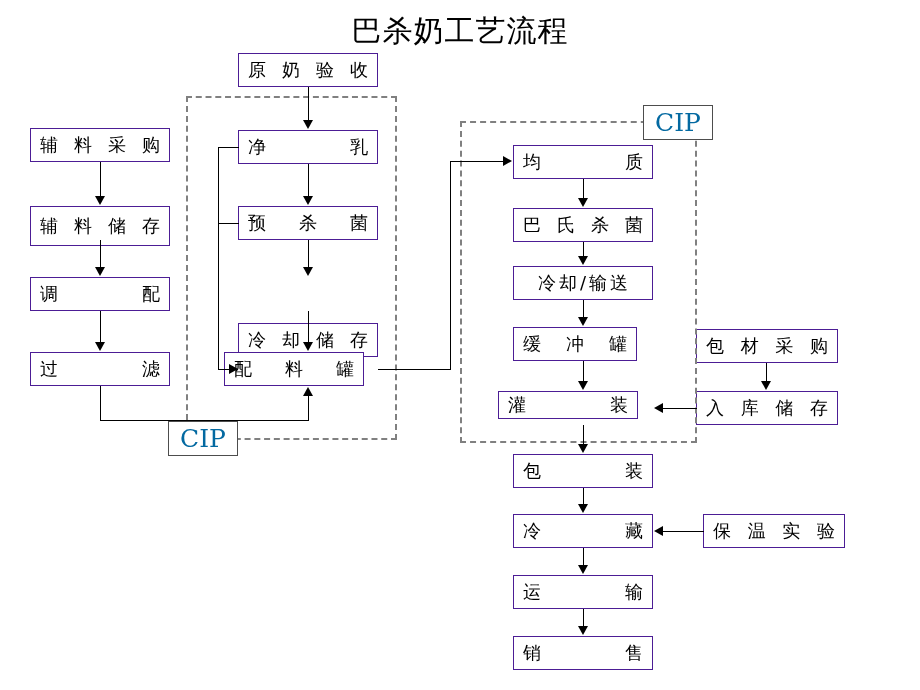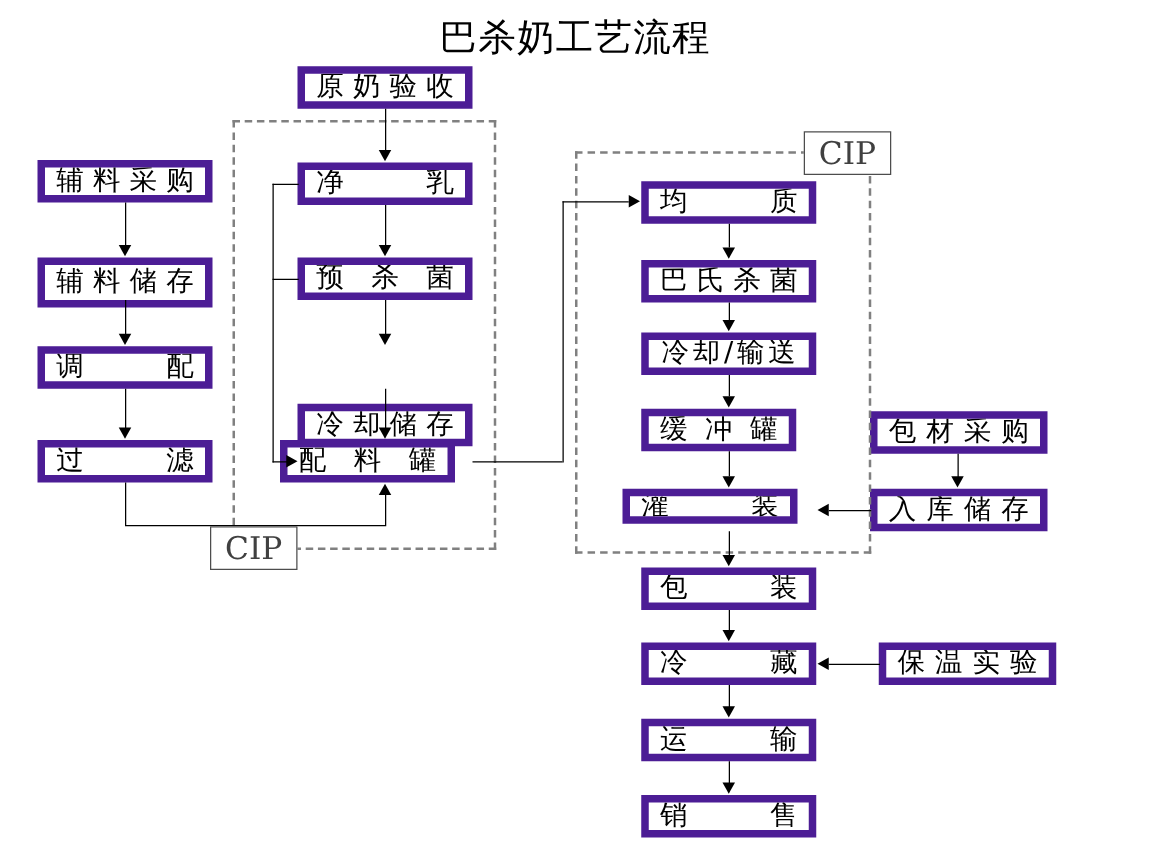--- a/index.html
+++ b/index.html
@@ -28,24 +28,24 @@
     line-height: 34px;
     color: #000000;
     letter-spacing: 1px;
     font-family: "DejaVu Serif", "Liberation Serif", serif;
     white-space: pre;
   }
   
   .node {
     position: absolute;
     box-sizing: border-box;
-    border: 6px solid #4c1d95;
+    border: 1px solid #4c1d95;
     background: #ffffff;
     color: #000000;
-    font-size: 22px;
+    font-size: 18px;
     font-family: "DejaVu Sans", "Liberation Sans", sans-serif;
     display: flex;
     align-items: center;
     justify-content: space-between;
     white-space: nowrap;
     overflow: hidden;
   }
   .node > .txt {
     width: 100%;
     text-align: justify;
@@ -60,21 +60,21 @@
     text-align-last: center;
     letter-spacing: 3px;
     padding-right: 6px;
   }
   
   .cip {
     position: absolute;
     box-sizing: border-box;
     border: 1px solid #4d4d4d;
     background: #ffffff;
-    color: #404040;
+    color: #0369a1;
     font-size: 25px;
     font-family: "DejaVu Serif", "Liberation Serif", serif;
     display: flex;
     align-items: center;
     justify-content: center;
     line-height: 1;
     z-index: 6;
   }
   
   .dashregion {

